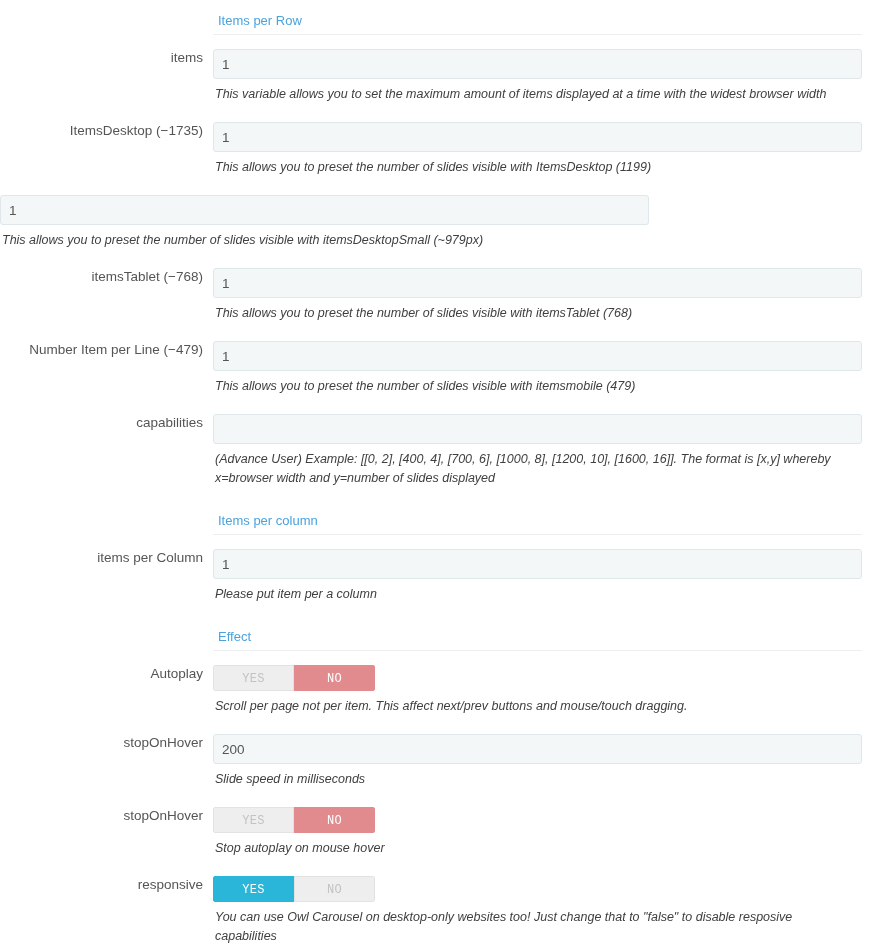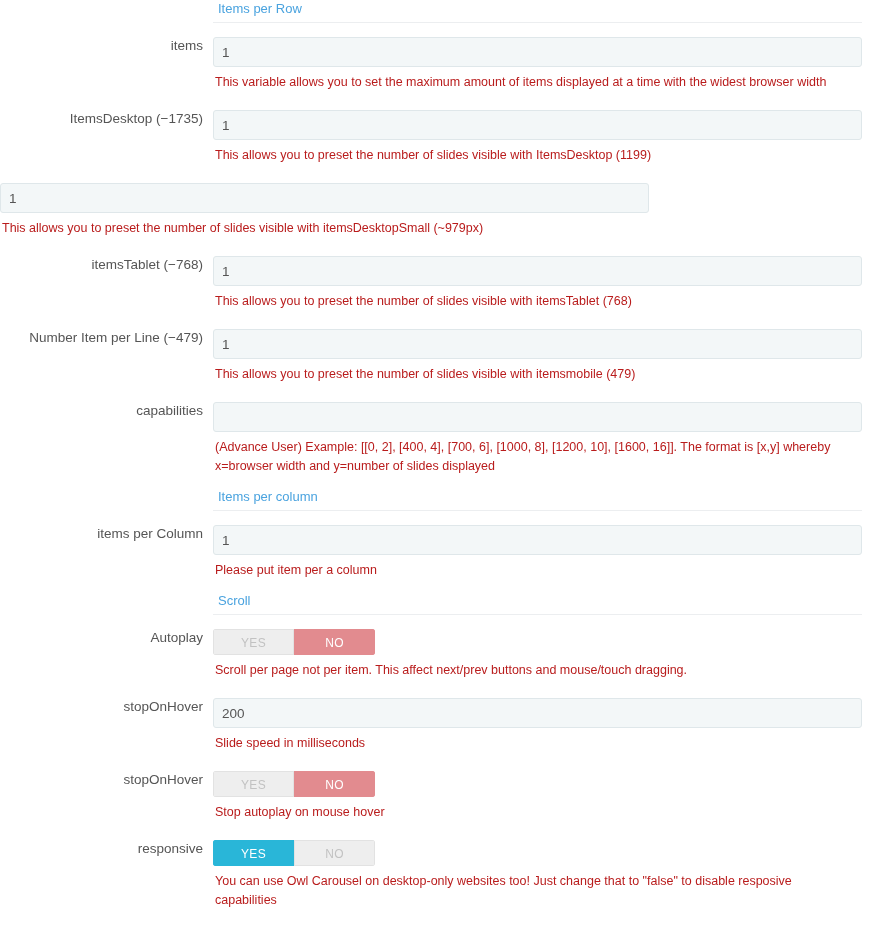--- a/index.html
+++ b/index.html
@@ -38,20 +38,21 @@
     padding-right: 8px;
   }
   .section-legend {
     color: #4aa3df;
     font-size: 13px;
     line-height: 16px;
     padding: 1px 0 5px 5px;
     border-bottom: 1px solid #eceef0;
     width: 649px;
     white-space: nowrap;
+    margin-top: 12px;
   }
 
   
   .row {
     display: flex;
     align-items: flex-start;
     width: 806px;
   }
   .row .label-col {
     width: 213px;
@@ -76,23 +77,24 @@
     border-radius: 3px;
     padding: 4px 8px;
     font-family: "Liberation Sans", sans-serif;
     font-size: 13.5px;
     color: #555555;
     outline: none;
   }
   input.text-field::placeholder { color: #b8c0c4; }
 
   .help-text {
+    font-style: italic;
     font-size: 12.5px;
     line-height: 19px;
-    color: #b91c1c;
+    color: #404040;
     padding: 6px 0 0 2px;
     max-width: 660px;
   }
 
   
   .toggle {
     display: inline-flex;
     border-radius: 3px;
     overflow: hidden;
     height: 26px;
@@ -100,20 +102,21 @@
   .toggle .btn {
     width: 81px;
     height: 26px;
     line-height: 26px;
     text-align: center;
     font-size: 12px;
     letter-spacing: .3px;
     cursor: pointer;
     user-select: none;
     border: 1px solid transparent;
+    font-family: Liberation Mono, monospace;
   }
   .toggle .btn.off {
     background: #eeeeee;
     color: #c2c2c2;
     border-color: #e2e2e2;
   }
   .toggle .btn.on-yes {
     background: #29b6d8;
     color: #ffffff;
     border-color: #29b6d8;
@@ -217,21 +220,21 @@
       <input class="text-field" type="text" value="1" style="">
       <div class="help-text">Please put item per a column</div>
     </div>
   </div>
 
   <div class="sp-row-s"></div>
 
   <div class="section-row">
     <div class="label-col"></div>
     <div class="field-col">
-      <div class="section-legend">Scroll</div>
+      <div class="section-legend">Effect</div>
     </div>
   </div>
 
   <div class="sp-sec"></div>
 
   <div class="row">
     <div class="label-col">Autoplay</div>
     <div class="field-col">
       <div class="toggle">
         <div class="btn off">YES</div>

